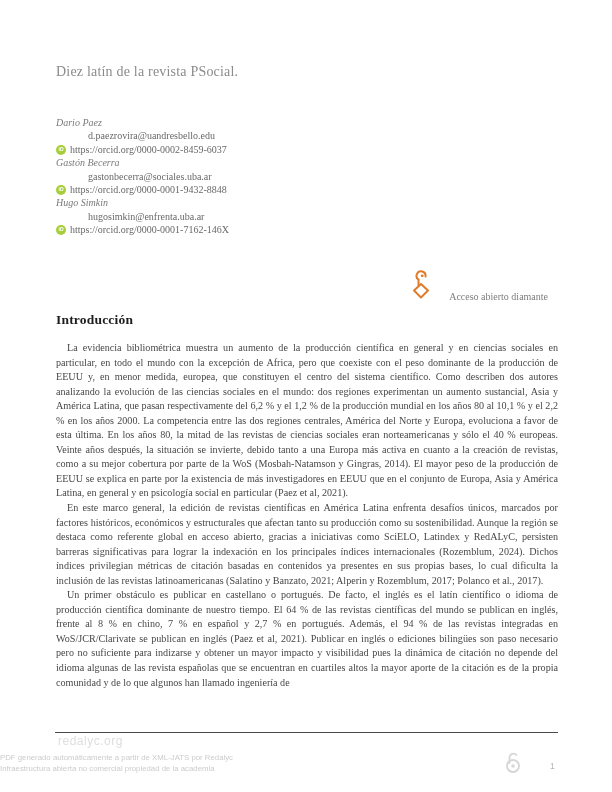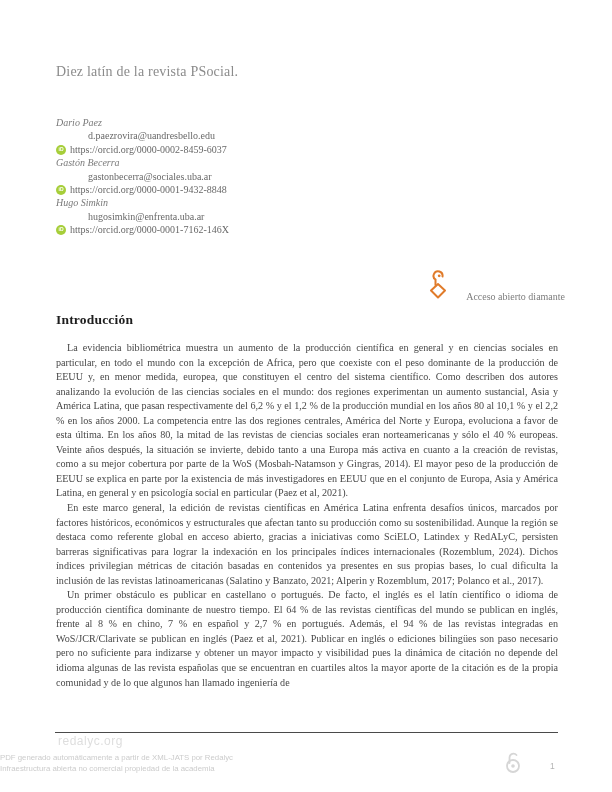--- a/index.html
+++ b/index.html
@@ -28,21 +28,21 @@
   .orcid-badge {
     display: inline-flex; align-items: center; justify-content: center;
     width: 10px; height: 10px; border-radius: 50%;
     background: #a6ce39; color: #ffffff;
     font-family: "Liberation Sans", sans-serif;
     font-size: 5px; font-weight: bold; flex: 0 0 auto;
   }
   .orcid-link { color: #686868; text-decoration: none; }
 
   .access-badge {
-    position: absolute; right: 47px; top: 270px;
+    position: absolute; right: 64px; top: 270px;
     display: flex; align-items: flex-end; gap: 17px;
   }
   .access-badge .label {
     font-size: 10px; color: #7d7d7d; padding-bottom: 2px;
   }
 
   .section-heading {
     position: absolute; left: 56px; top: 312px;
     font-size: 13.5px; font-weight: bold; color: #1d1d1d;
     letter-spacing: .2px;

